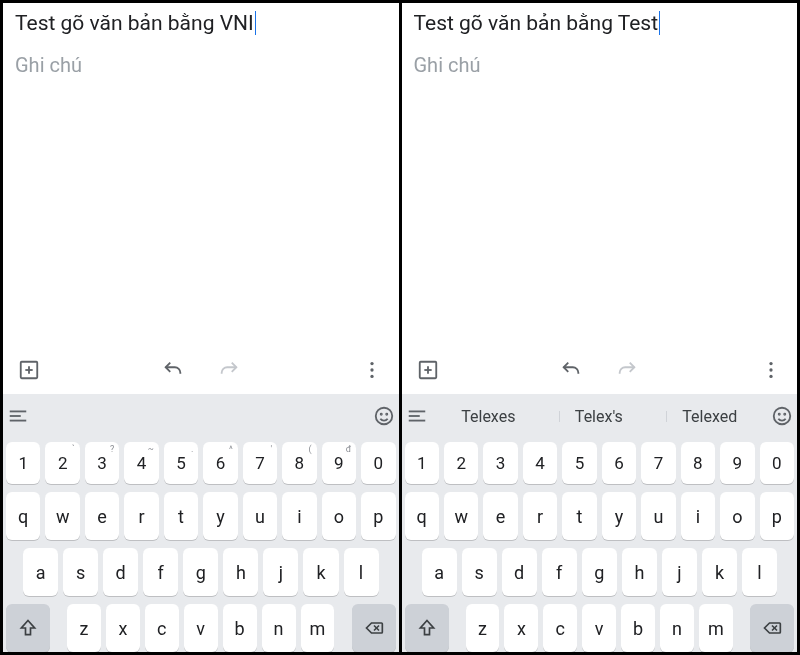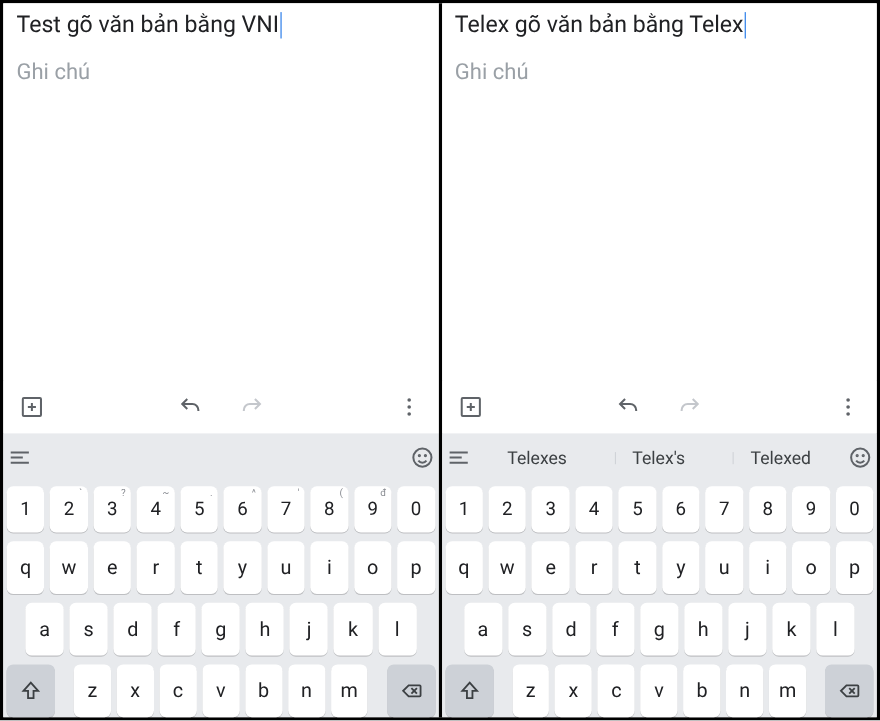--- a/index.html
+++ b/index.html
@@ -175,21 +175,21 @@
               </svg>
           </div>
         </div>
       </div>
     </div>
   </div>
 
   <div class="pane">
     <div class="note">
       <div class="title-line">
-        <span class="title-text">Telex gõ văn bản bằng Telex</span>
+        <span class="title-text">Test gõ văn bản bằng Test</span>
         <span class="cursor"></span>
       </div>
       <div class="subtitle">Ghi chú</div>
     </div>
 
     <div class="toolbar">
       <div class="tool-left">
         <div class="icon-btn">
           <svg viewBox="0 0 24 24">
               <rect x="3" y="3" width="18" height="18" rx="1"></rect>

